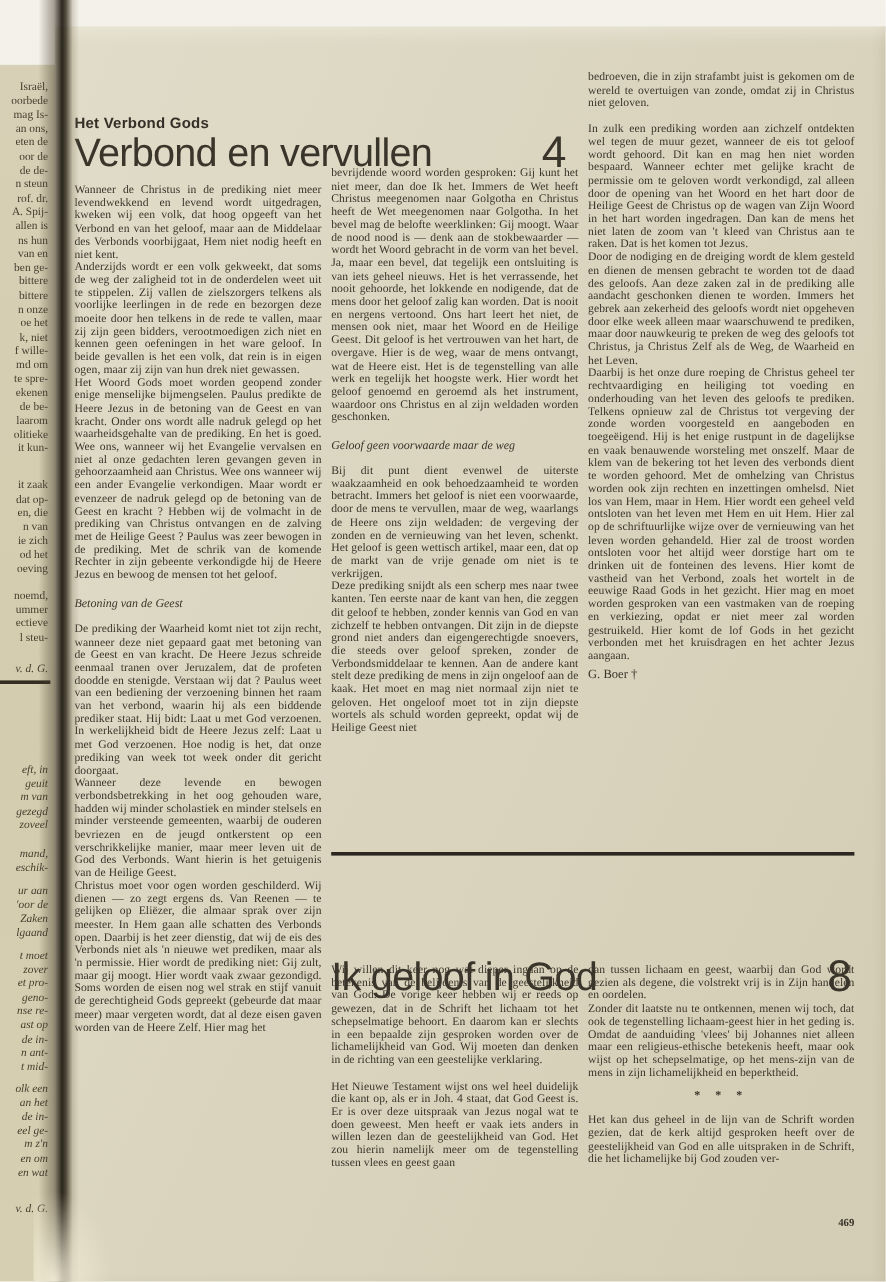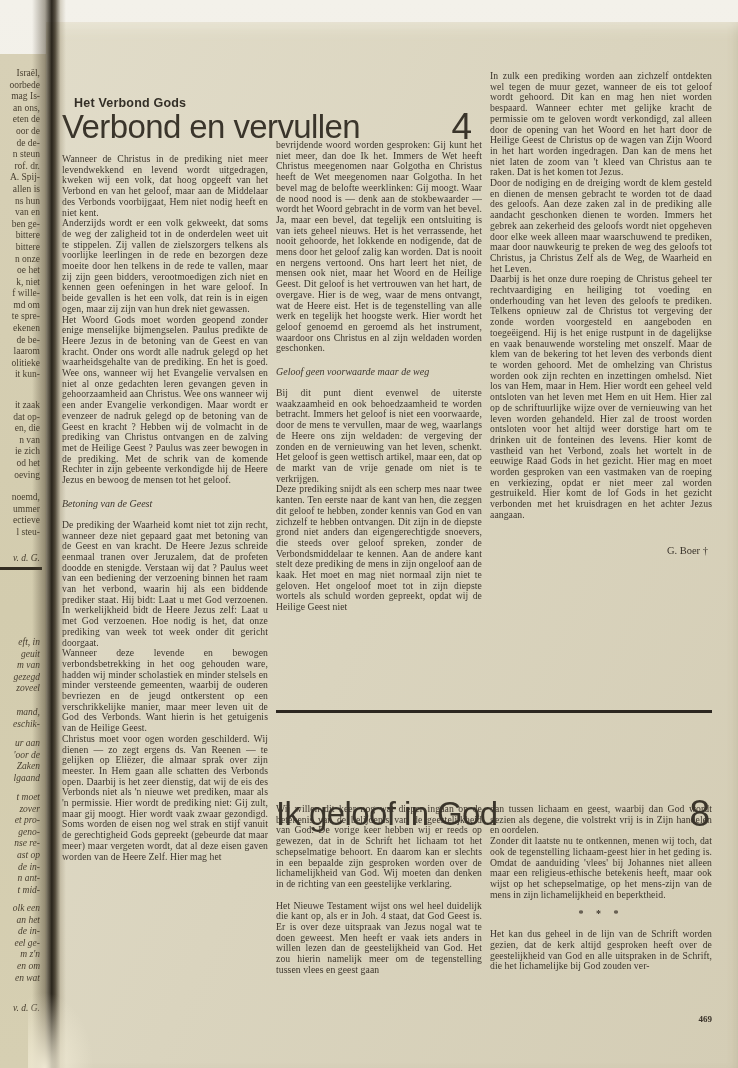--- a/index.html
+++ b/index.html
@@ -21,39 +21,39 @@
   .gutter{position:absolute;left:32px;top:0;width:34px;height:1068px;pointer-events:none;
           background:linear-gradient(to right,rgba(80,70,50,0) 0%,rgba(70,60,42,.45) 38%,
                      rgba(22,17,9,.9) 58%,rgba(48,40,26,.8) 68%,rgba(140,128,100,.3) 84%,
                      rgba(140,128,100,0) 100%);}
   .corner-glow{position:absolute;left:28px;bottom:0;width:66px;height:76px;pointer-events:none;
           background:radial-gradient(ellipse at 25% 100%,rgba(242,236,214,.95) 0%,rgba(242,236,214,0) 70%);}
   
   .page{position:absolute;left:46px;top:22px;width:692px;height:1046px;
         background:linear-gradient(115deg,#e1dcc9 0%,#dad4be 50%,#d4cdb5 100%);
         box-shadow:inset 0 14px 18px -14px rgba(250,248,238,.8), inset -6px 0 14px -10px rgba(120,108,80,.45);}
-  .kicker{position:absolute;left:28px;top:74px;
+  .kicker{position:absolute;left:16px;top:74px;
           font:bold 12.5px/14px "Liberation Sans",sans-serif;color:#332f27;letter-spacing:.2px;text-align:right;}
   .title-row{position:absolute;display:flex;justify-content:space-between;align-items:flex-start;}
   .t1{left:16px;top:85px;width:422px;}
   .t2{left:230px;top:732px;width:436px;margin-top:40px;}
   .title{margin:0;font:400 33px/40px "Liberation Sans",sans-serif;color:#3a352b;letter-spacing:-.6px;}
   .artnum{font:400 37px/40px "Liberation Sans",sans-serif;color:#3a352b;padding-right:12px;}
   .t2 .artnum{padding-right:2px;}
   .col{position:absolute;}
   .c1{left:16px;top:132px;width:206px;}
   .c2{left:230px;top:118px;width:206px;}
   .c3{left:444px;top:38px;width:222px;}
   .cA{left:230px;top:782px;width:206px;}
   .cB{left:444px;top:782px;width:222px;}
   .p{margin:0;text-align:justify;font:9.7px/10.7px "Liberation Serif",serif;
      color:#3b342b;letter-spacing:.08px;}
   .p.gap{margin-top:11px;}
   .subhead{margin:12px 0 10px;font:italic 400 10px/12px "Liberation Serif",serif;color:#3b342b;}
-  .sig{margin-top:24px;text-align:right;font:10.5px/12px "Liberation Serif",serif;
+  .sig{margin-top:4px;text-align:left;font:10.5px/12px "Liberation Serif",serif;
        color:#3b342b;padding-right:4px;}
   .stars{margin:9px 0 10px;text-align:center;font:bold 10px/10px "Liberation Serif",serif;
          color:#3b342b;letter-spacing:5px;}
   .rule2{position:absolute;left:230px;top:688px;width:436px;height:3px;background:#2c2720;}
   .pageno{position:absolute;left:560px;top:992px;width:106px;text-align:right;
           font:bold 9px/10px "Liberation Serif",serif;color:#3b342b;}
 </style>
 </head>
 <body>
 
@@ -162,20 +162,21 @@
           <p class="p">Wanneer deze levende en bewogen verbondsbetrekking in het oog gehouden ware, hadden wij minder scholastiek en minder stelsels en minder versteende gemeenten, waarbij de ouderen bevriezen en de jeugd ontkerstent op een verschrikkelijke manier, maar meer leven uit de God des Verbonds. Want hierin is het getuigenis van de Heilige Geest.</p>
           <p class="p">Christus moet voor ogen worden geschilderd. Wij dienen — zo zegt ergens ds. Van Reenen — te gelijken op Eliëzer, die almaar sprak over zijn meester. In Hem gaan alle schatten des Verbonds open. Daarbij is het zeer dienstig, dat wij de eis des Verbonds niet als 'n nieuwe wet prediken, maar als 'n permissie. Hier wordt de prediking niet: Gij zult, maar gij moogt. Hier wordt vaak zwaar gezondigd. Soms worden de eisen nog wel strak en stijf vanuit de gerechtigheid Gods gepreekt (gebeurde dat maar meer) maar vergeten wordt, dat al deze eisen gaven worden van de Heere Zelf. Hier mag het</p>
         </div>
       <div class="col c2">
           <p class="p">bevrijdende woord worden gesproken: Gij kunt het niet meer, dan doe Ik het. Immers de Wet heeft Christus meegenomen naar Golgotha en Christus heeft de Wet meegenomen naar Golgotha. In het bevel mag de belofte weerklinken: Gij moogt. Waar de nood nood is — denk aan de stokbewaarder — wordt het Woord gebracht in de vorm van het bevel. Ja, maar een bevel, dat tegelijk een ontsluiting is van iets geheel nieuws. Het is het verrassende, het nooit gehoorde, het lokkende en nodigende, dat de mens door het geloof zalig kan worden. Dat is nooit en nergens vertoond. Ons hart leert het niet, de mensen ook niet, maar het Woord en de Heilige Geest. Dit geloof is het vertrouwen van het hart, de overgave. Hier is de weg, waar de mens ontvangt, wat de Heere eist. Het is de tegenstelling van alle werk en tegelijk het hoogste werk. Hier wordt het geloof genoemd en geroemd als het instrument, waardoor ons Christus en al zijn weldaden worden geschonken.</p>
           <h3 class="subhead">Geloof geen voorwaarde maar de weg</h3>
           <p class="p">Bij dit punt dient evenwel de uiterste waakzaamheid en ook behoedzaamheid te worden betracht. Immers het geloof is niet een voorwaarde, door de mens te vervullen, maar de weg, waarlangs de Heere ons zijn weldaden: de vergeving der zonden en de vernieuwing van het leven, schenkt. Het geloof is geen wettisch artikel, maar een, dat op de markt van de vrije genade om niet is te verkrijgen.</p>
           <p class="p">Deze prediking snijdt als een scherp mes naar twee kanten. Ten eerste naar de kant van hen, die zeggen dit geloof te hebben, zonder kennis van God en van zichzelf te hebben ontvangen. Dit zijn in de diepste grond niet anders dan eigengerechtigde snoevers, die steeds over geloof spreken, zonder de Verbondsmiddelaar te kennen. Aan de andere kant stelt deze prediking de mens in zijn ongeloof aan de kaak. Het moet en mag niet normaal zijn niet te geloven. Het ongeloof moet tot in zijn diepste wortels als schuld worden gepreekt, opdat wij de Heilige Geest niet</p>
         </div>
       <div class="col c3">
+          <p class="p">bedroeven, die in zijn strafambt juist is gekomen om de wereld te overtuigen van zonde, omdat zij in Christus niet geloven.</p>
           <p class="p gap">In zulk een prediking worden aan zichzelf ontdekten wel tegen de muur gezet, wanneer de eis tot geloof wordt gehoord. Dit kan en mag hen niet worden bespaard. Wanneer echter met gelijke kracht de permissie om te geloven wordt verkondigd, zal alleen door de opening van het Woord en het hart door de Heilige Geest de Christus op de wagen van Zijn Woord in het hart worden ingedragen. Dan kan de mens het niet laten de zoom van 't kleed van Christus aan te raken. Dat is het komen tot Jezus.</p>
           <p class="p">Door de nodiging en de dreiging wordt de klem gesteld en dienen de mensen gebracht te worden tot de daad des geloofs. Aan deze zaken zal in de prediking alle aandacht geschonken dienen te worden. Immers het gebrek aan zekerheid des geloofs wordt niet opgeheven door elke week alleen maar waarschuwend te prediken, maar door nauwkeurig te preken de weg des geloofs tot Christus, ja Christus Zelf als de Weg, de Waarheid en het Leven.</p>
           <p class="p">Daarbij is het onze dure roeping de Christus geheel ter rechtvaardiging en heiliging tot voeding en onderhouding van het leven des geloofs te prediken. Telkens opnieuw zal de Christus tot vergeving der zonde worden voorgesteld en aangeboden en toegeëigend. Hij is het enige rustpunt in de dagelijkse en vaak benauwende worsteling met onszelf. Maar de klem van de bekering tot het leven des verbonds dient te worden gehoord. Met de omhelzing van Christus worden ook zijn rechten en inzettingen omhelsd. Niet los van Hem, maar in Hem. Hier wordt een geheel veld ontsloten van het leven met Hem en uit Hem. Hier zal op de schriftuurlijke wijze over de vernieuwing van het leven worden gehandeld. Hier zal de troost worden ontsloten voor het altijd weer dorstige hart om te drinken uit de fonteinen des levens. Hier komt de vastheid van het Verbond, zoals het wortelt in de eeuwige Raad Gods in het gezicht. Hier mag en moet worden gesproken van een vastmaken van de roeping en verkiezing, opdat er niet meer zal worden gestruikeld. Hier komt de lof Gods in het gezicht verbonden met het kruisdragen en het achter Jezus aangaan.</p>
           <div class="sig">G. Boer †</div>
         </div>
     </section>
 
     <div class="rule2"></div>
 
     <section>

